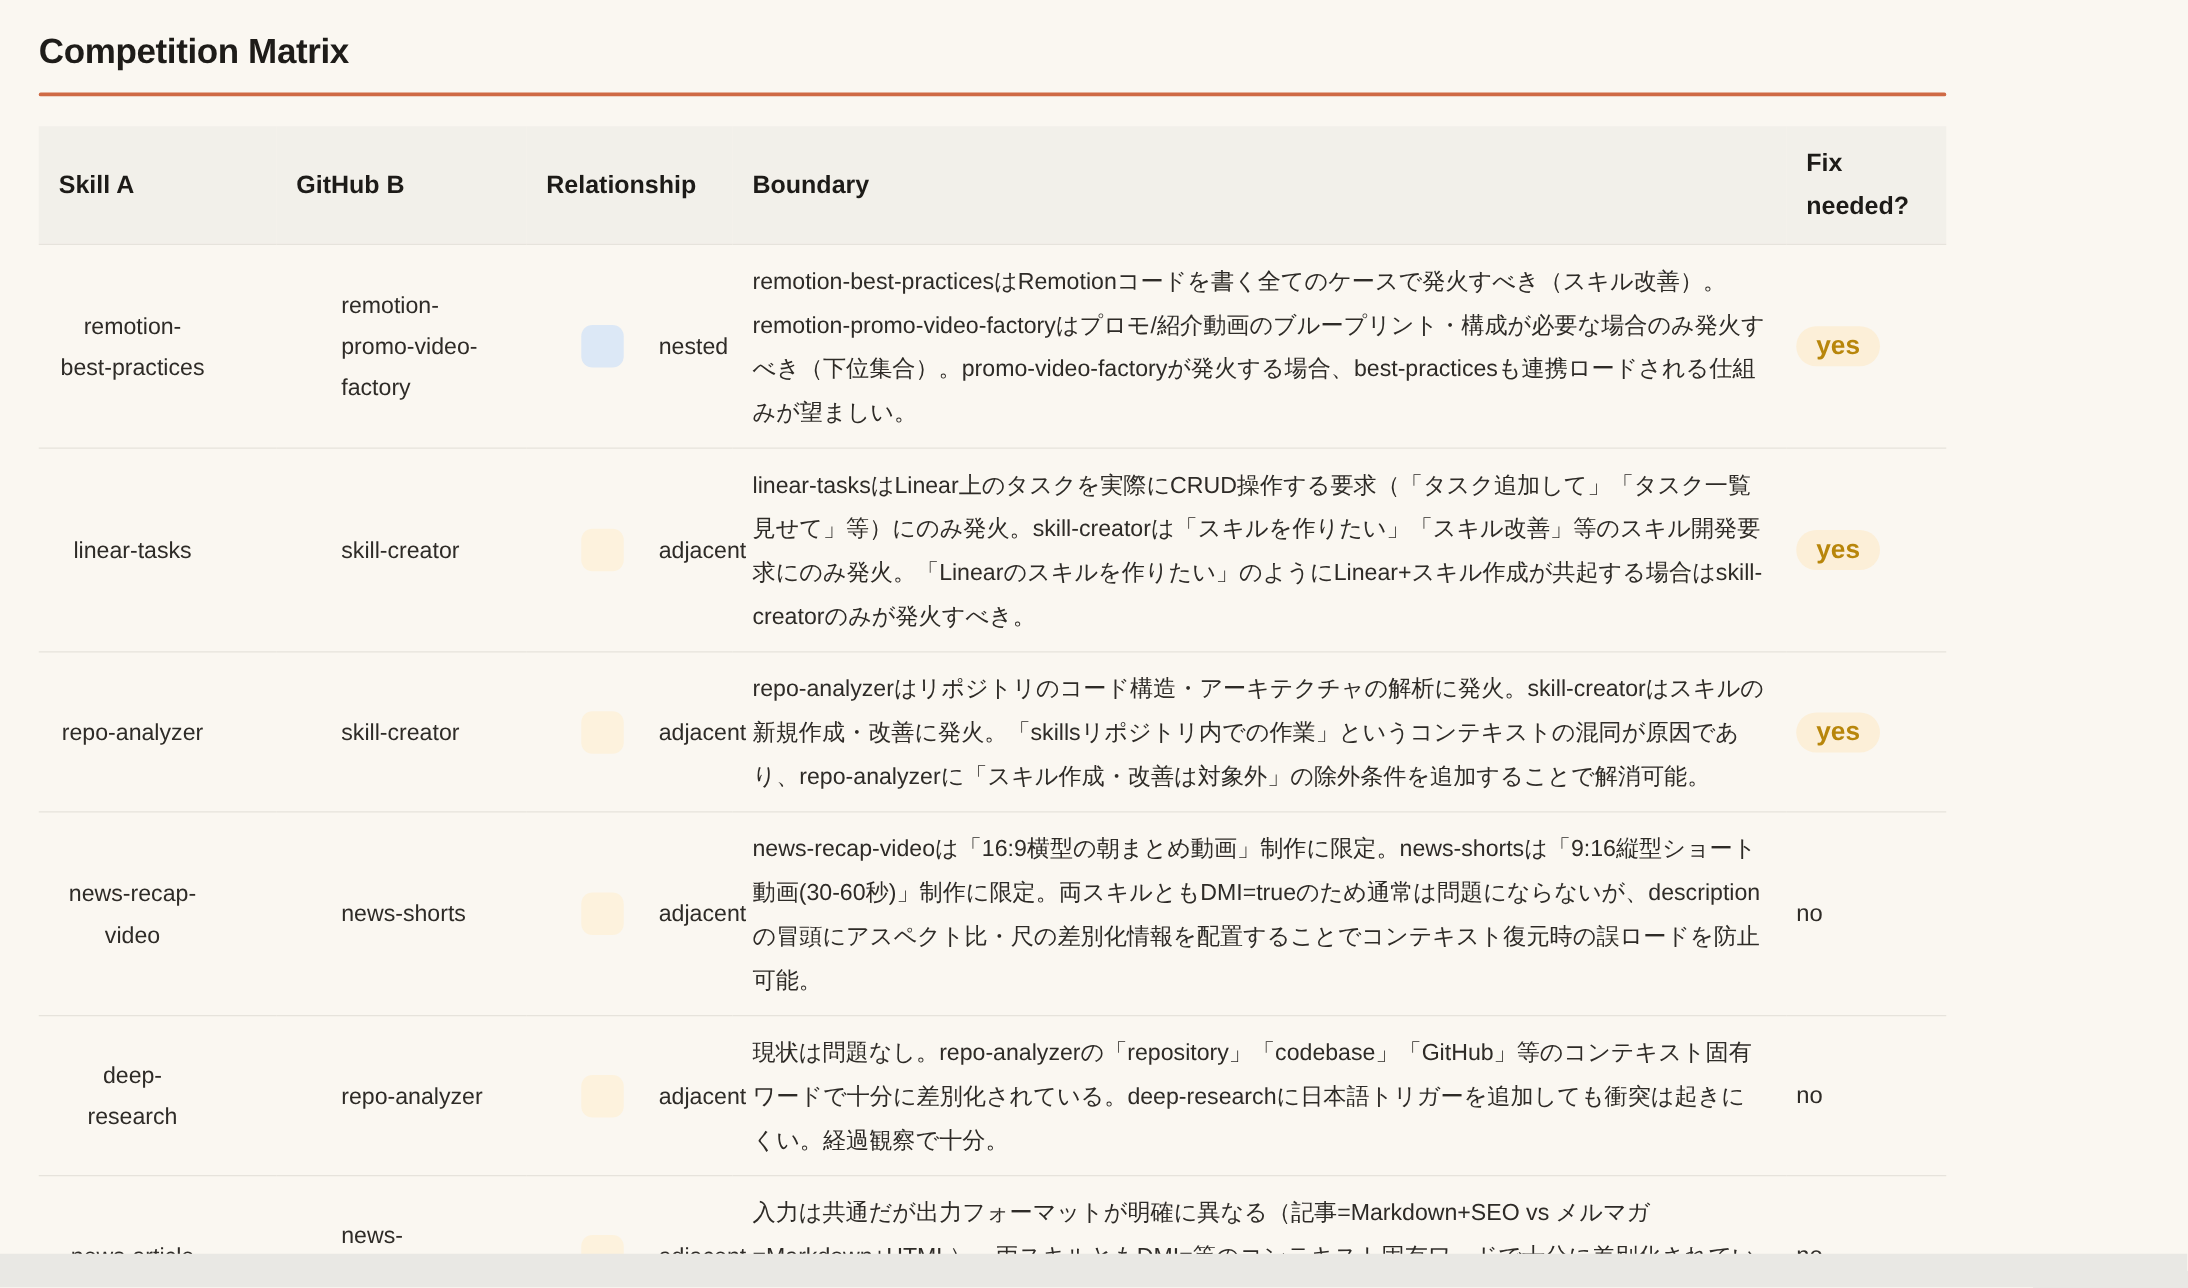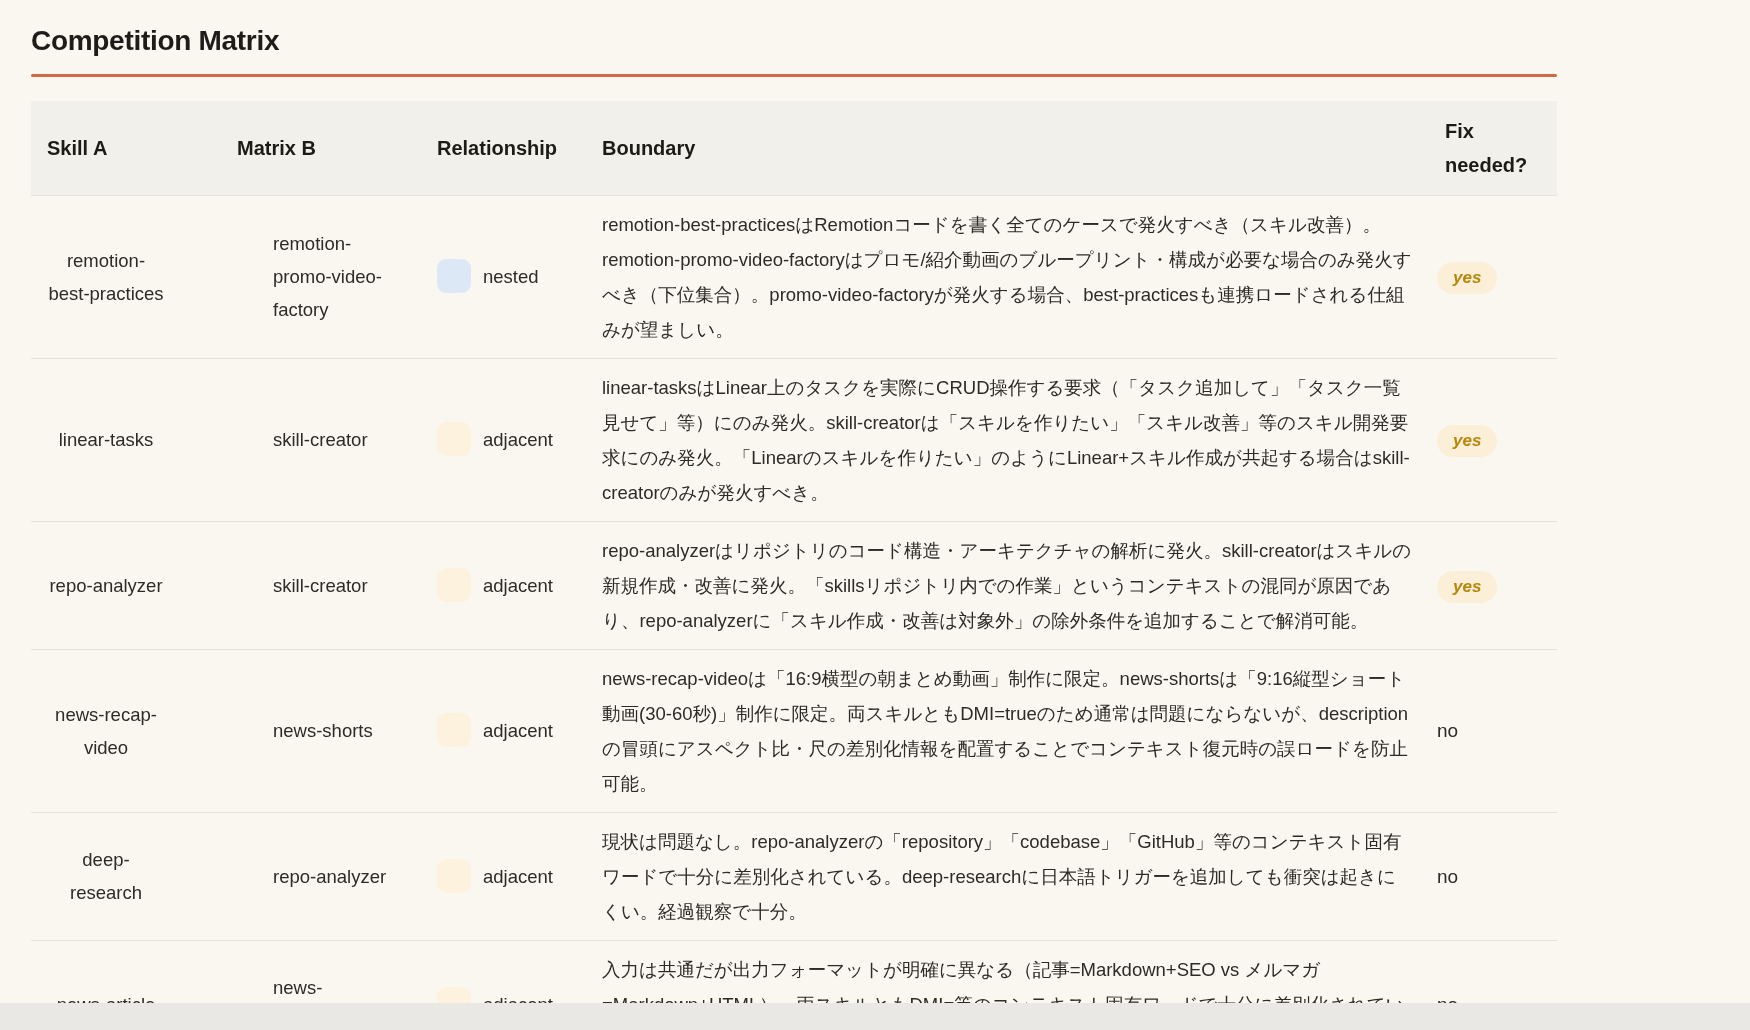--- a/index.html
+++ b/index.html
@@ -53,38 +53,37 @@
     border-top: 1px solid #e6e3dc;
     vertical-align: middle;
     padding: 11px 16px;
     font-size: 18.5px;
     line-height: 35px;
     color: #2e2b27;
   }
   .skill-name { word-break: normal; overflow-wrap: break-word; line-height: 33px; }
   td.col-a .skill-name { max-width: 118px; text-align: center; }
   td.col-b .skill-name { max-width: 132px; margin-left: 36px; }
-  .rel-wrap { display: flex; align-items: flex-start; gap: 12px; }
+  .rel-wrap { display: flex; align-items: flex-end; gap: 28px; margin-left: 28px; }
   .chip {
     display: inline-block;
     width: 34px; height: 34px;
     border-radius: 9px;
     flex: 0 0 auto;
     background: #eee;
   }
   td.col-fix { padding-left: 8px; }
   .fix-plain { font-size: 19px; }
   .badge-yes {
     display: inline-block;
     padding: 2px 16px;
     border-radius: 16px;
-    font-size: 17px;
+    font-size: 21px;
     font-weight: bold;
     line-height: 28px;
-    font-style: italic;
   }
   .bottom-band {
     position: absolute;
     left: 0; bottom: 0;
     width: 1750px; height: 27px;
     background: #e9e8e4;
   }
 </style>
 </head>
 <body>
@@ -100,21 +99,21 @@
       <col style="width:165px">
       <col>
       <col style="width:128px">
     </colgroup>
     <thead>
       <tr>
         <th>
             <div>Skill A</div>
           </th>
         <th>
-            <div>Matrix B</div>
+            <div>GitHub B</div>
           </th>
         <th>
             <div>Relationship</div>
           </th>
         <th>
             <div>Boundary</div>
           </th>
         <th>
             <div class="fix-head">Fix needed?</div>
           </th>

